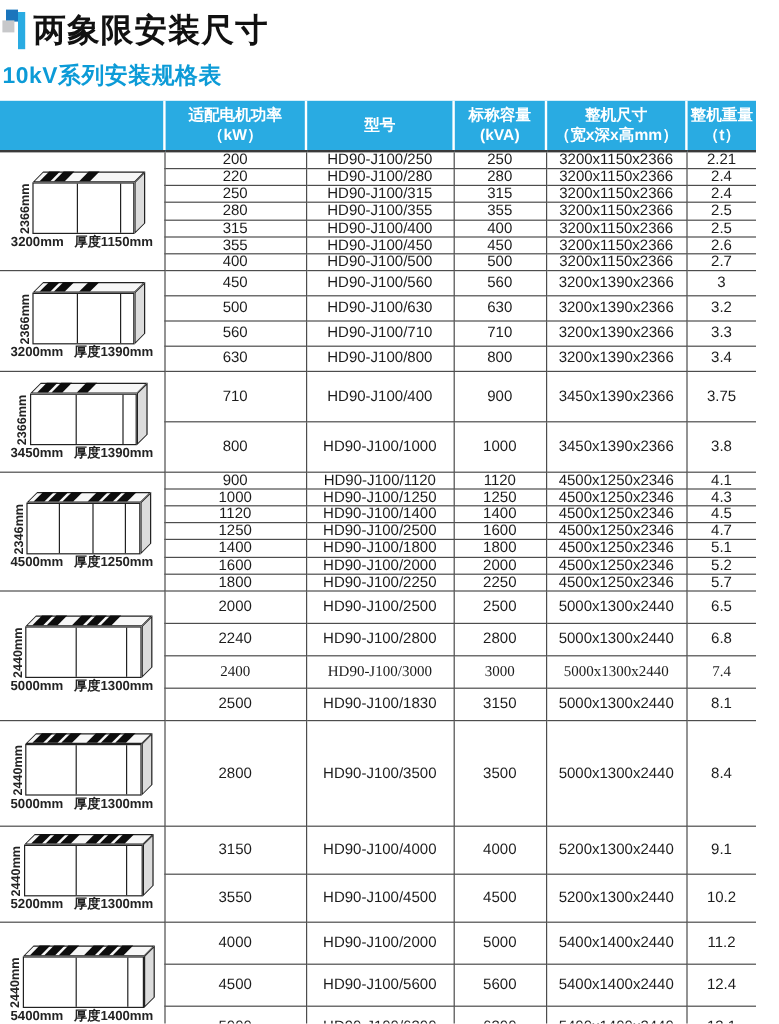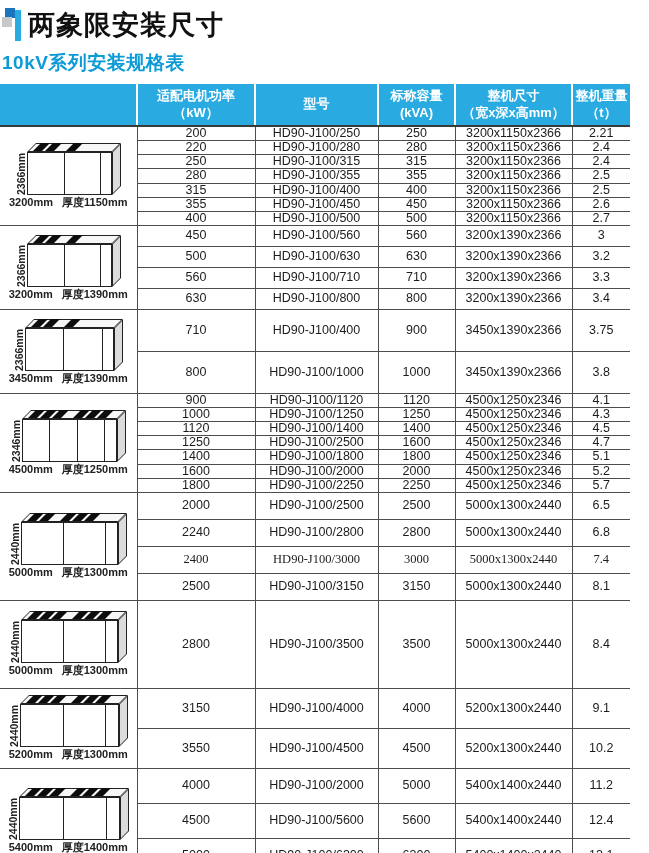--- a/index.html
+++ b/index.html
@@ -388,21 +388,21 @@
         </tr>
         <tr style="height: 27px; font-family: Liberation Serif, serif;">
           <td>2400</td>
           <td>HD90-J100/3000</td>
           <td>3000</td>
           <td>5000x1300x2440</td>
           <td class="last-col">7.4</td>
         </tr>
         <tr style="height: 27px;">
           <td>2500</td>
-          <td>HD90-J100/3150</td>
+          <td>HD90-J100/1830</td>
           <td>3150</td>
           <td>5000x1300x2440</td>
           <td class="last-col">8.1</td>
         </tr>
         <tr style="height: 88px;">
           <td class="diagram-cell" rowspan="1">
             <div class="diagram">
               <div class="diag-top">
                 <span class="vlabel">2440mm</span>
                 <div class="cab" style="width: 106px;">

